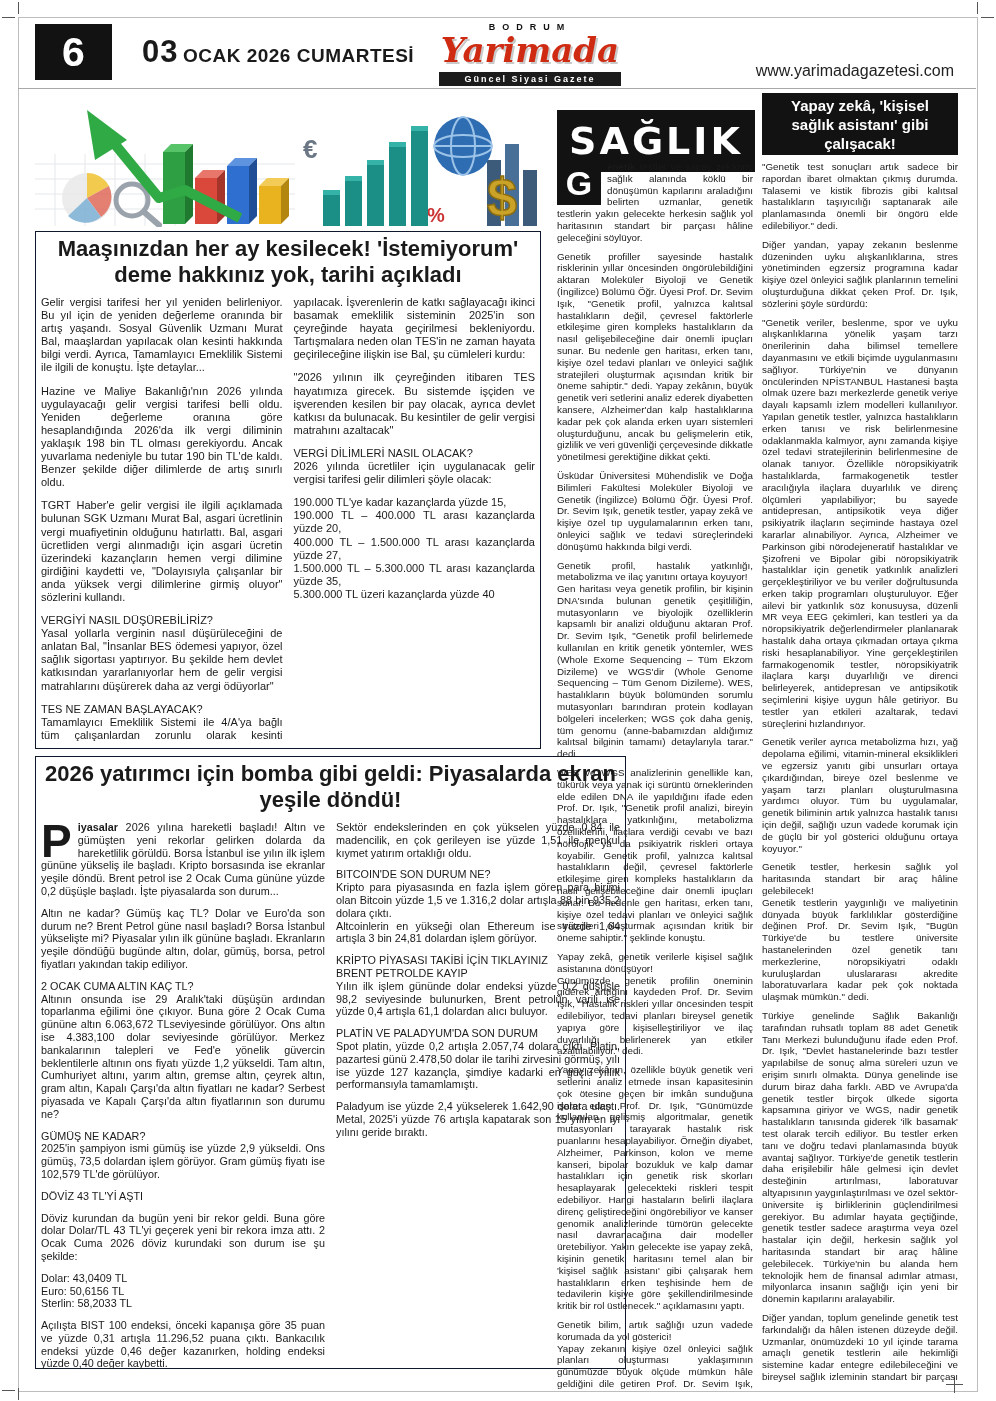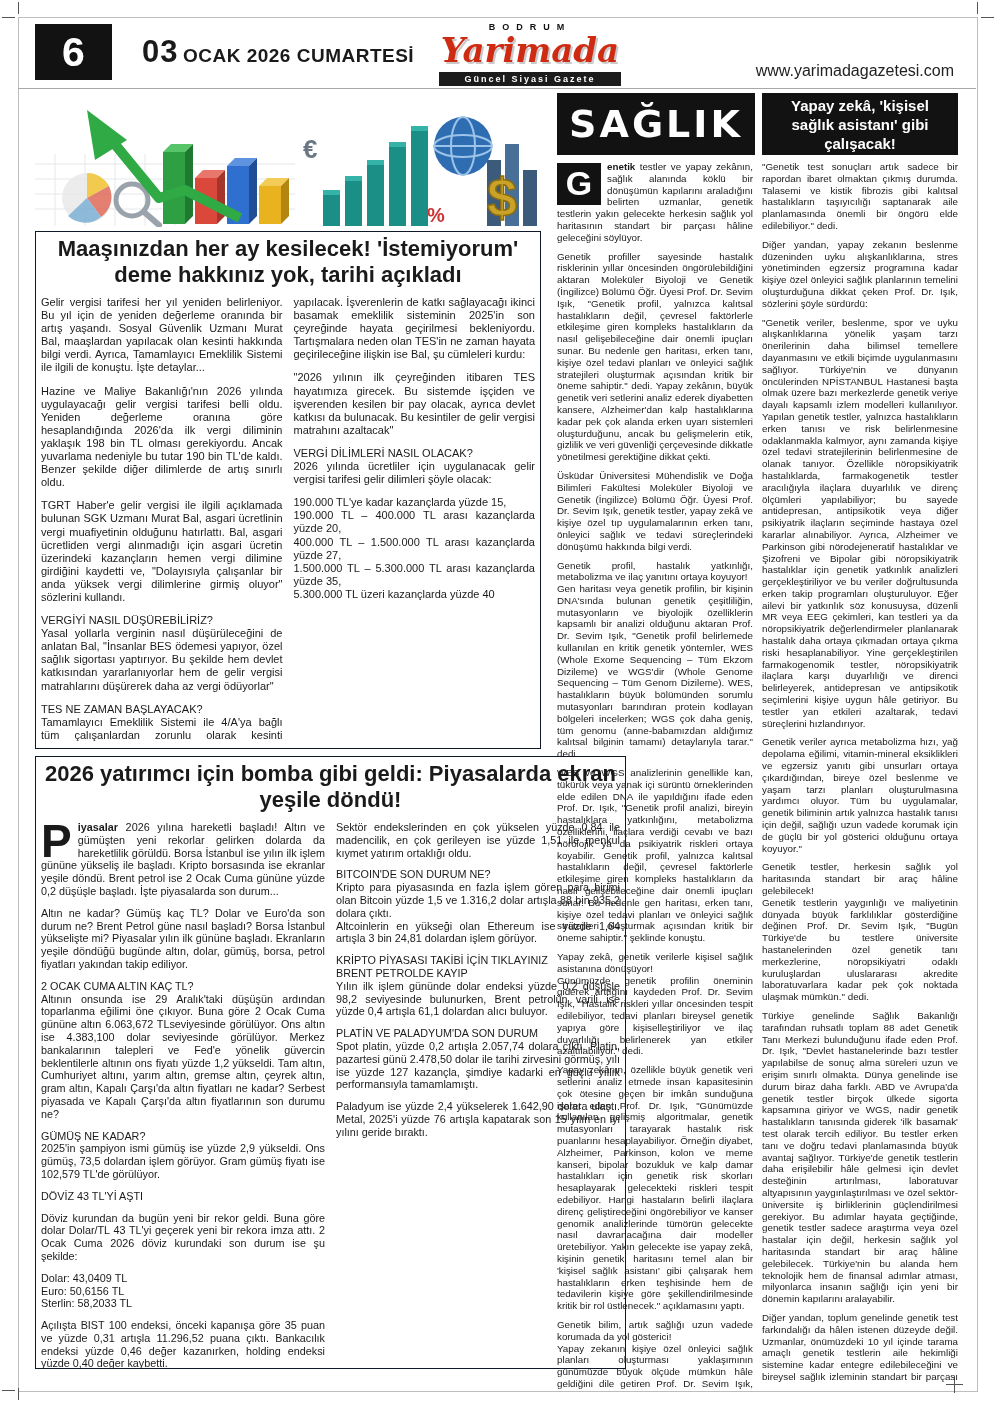--- a/index.html
+++ b/index.html
@@ -33,21 +33,21 @@
   .illus{position:absolute;left:0;top:0;width:506px;height:133px;}
   .article-box{position:absolute;left:0;border:1px solid #0f172a;background:#fff;box-sizing:border-box;}
   .a1{top:137px;width:506px;height:518px;}
   .a2{top:662px;width:591px;height:613px;}
   .cols{column-gap:11px;column-count:2;column-fill:auto;overflow:hidden;
         font-size:11px;line-height:13.1px;padding:0 5px;}
   .a1 .cols{height:452px;}
   .a2 .cols{height:552px;font-size:10.8px;line-height:12.8px;}
   .a2 .para{margin-bottom:9px;}
   
-  .saglik-title{position:absolute;left:557px;top:93px;width:198px;height:62px;background:#121212;color:#fff;
+  .saglik-title{position:absolute;left:557px;top:110px;width:198px;height:62px;background:#121212;color:#fff;
                 display:flex;align-items:center;justify-content:center;font-size:38px;font-weight:bold;
                 letter-spacing:3px;font-family:"DejaVu Sans",sans-serif;}
   .saglik-head{position:absolute;left:762px;top:93px;width:196px;height:62px;background:#121212;color:#fff;
                display:flex;align-items:center;justify-content:center;text-align:center;
                font-size:15px;font-weight:bold;line-height:19px;padding:0 20px;box-sizing:border-box;}
   .right-cols{position:absolute;left:557px;top:161px;width:401px;height:1237px;
               column-count:2;column-gap:9px;column-fill:auto;overflow:hidden;
               font-size:9.8px;line-height:11.8px;}
   .right-cols .para{margin-bottom:7px;}
   

